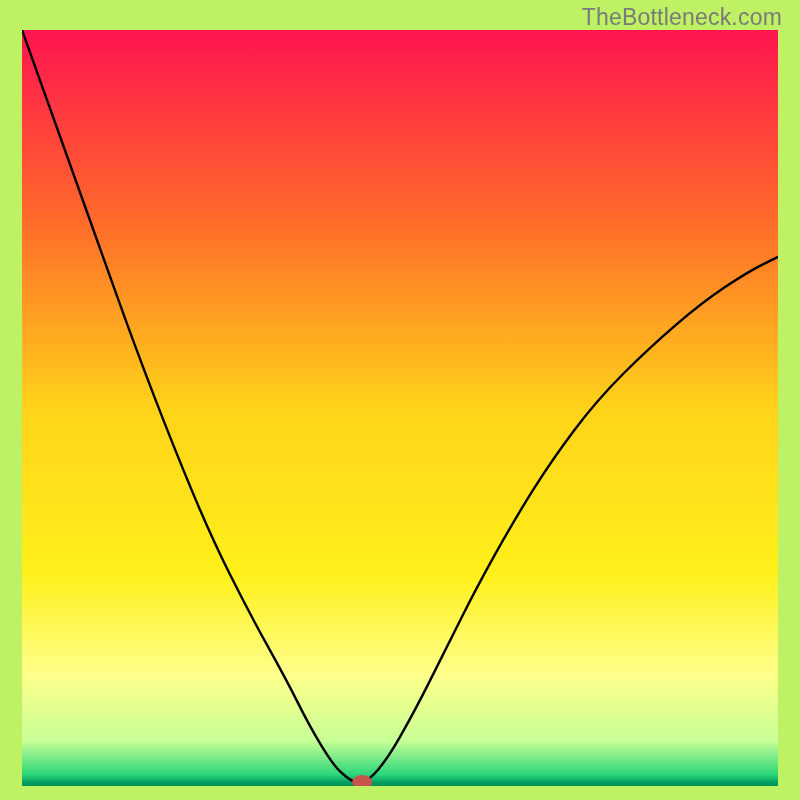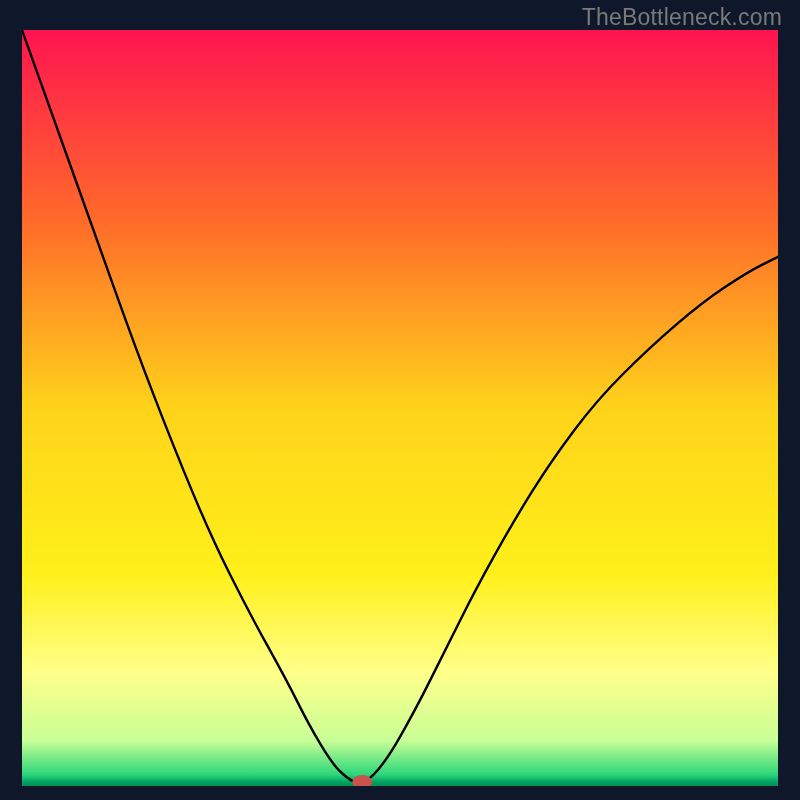--- a/index.html
+++ b/index.html
@@ -8,21 +8,21 @@
     width: 800px;
     height: 800px;
     background: #000;
     font-family: Arial, Helvetica, sans-serif;
     overflow: hidden;
   }
   .frame {
     position: relative;
     width: 800px;
     height: 800px;
-    background: #0f172a;
+    background: #bef264;
   }
   .watermark {
     position: absolute;
     top: 4px;
     right: 18px;
     color: #7a7a7a;
     font-size: 23px;
     font-weight: 500;
     letter-spacing: 0.2px;
     user-select: none;

